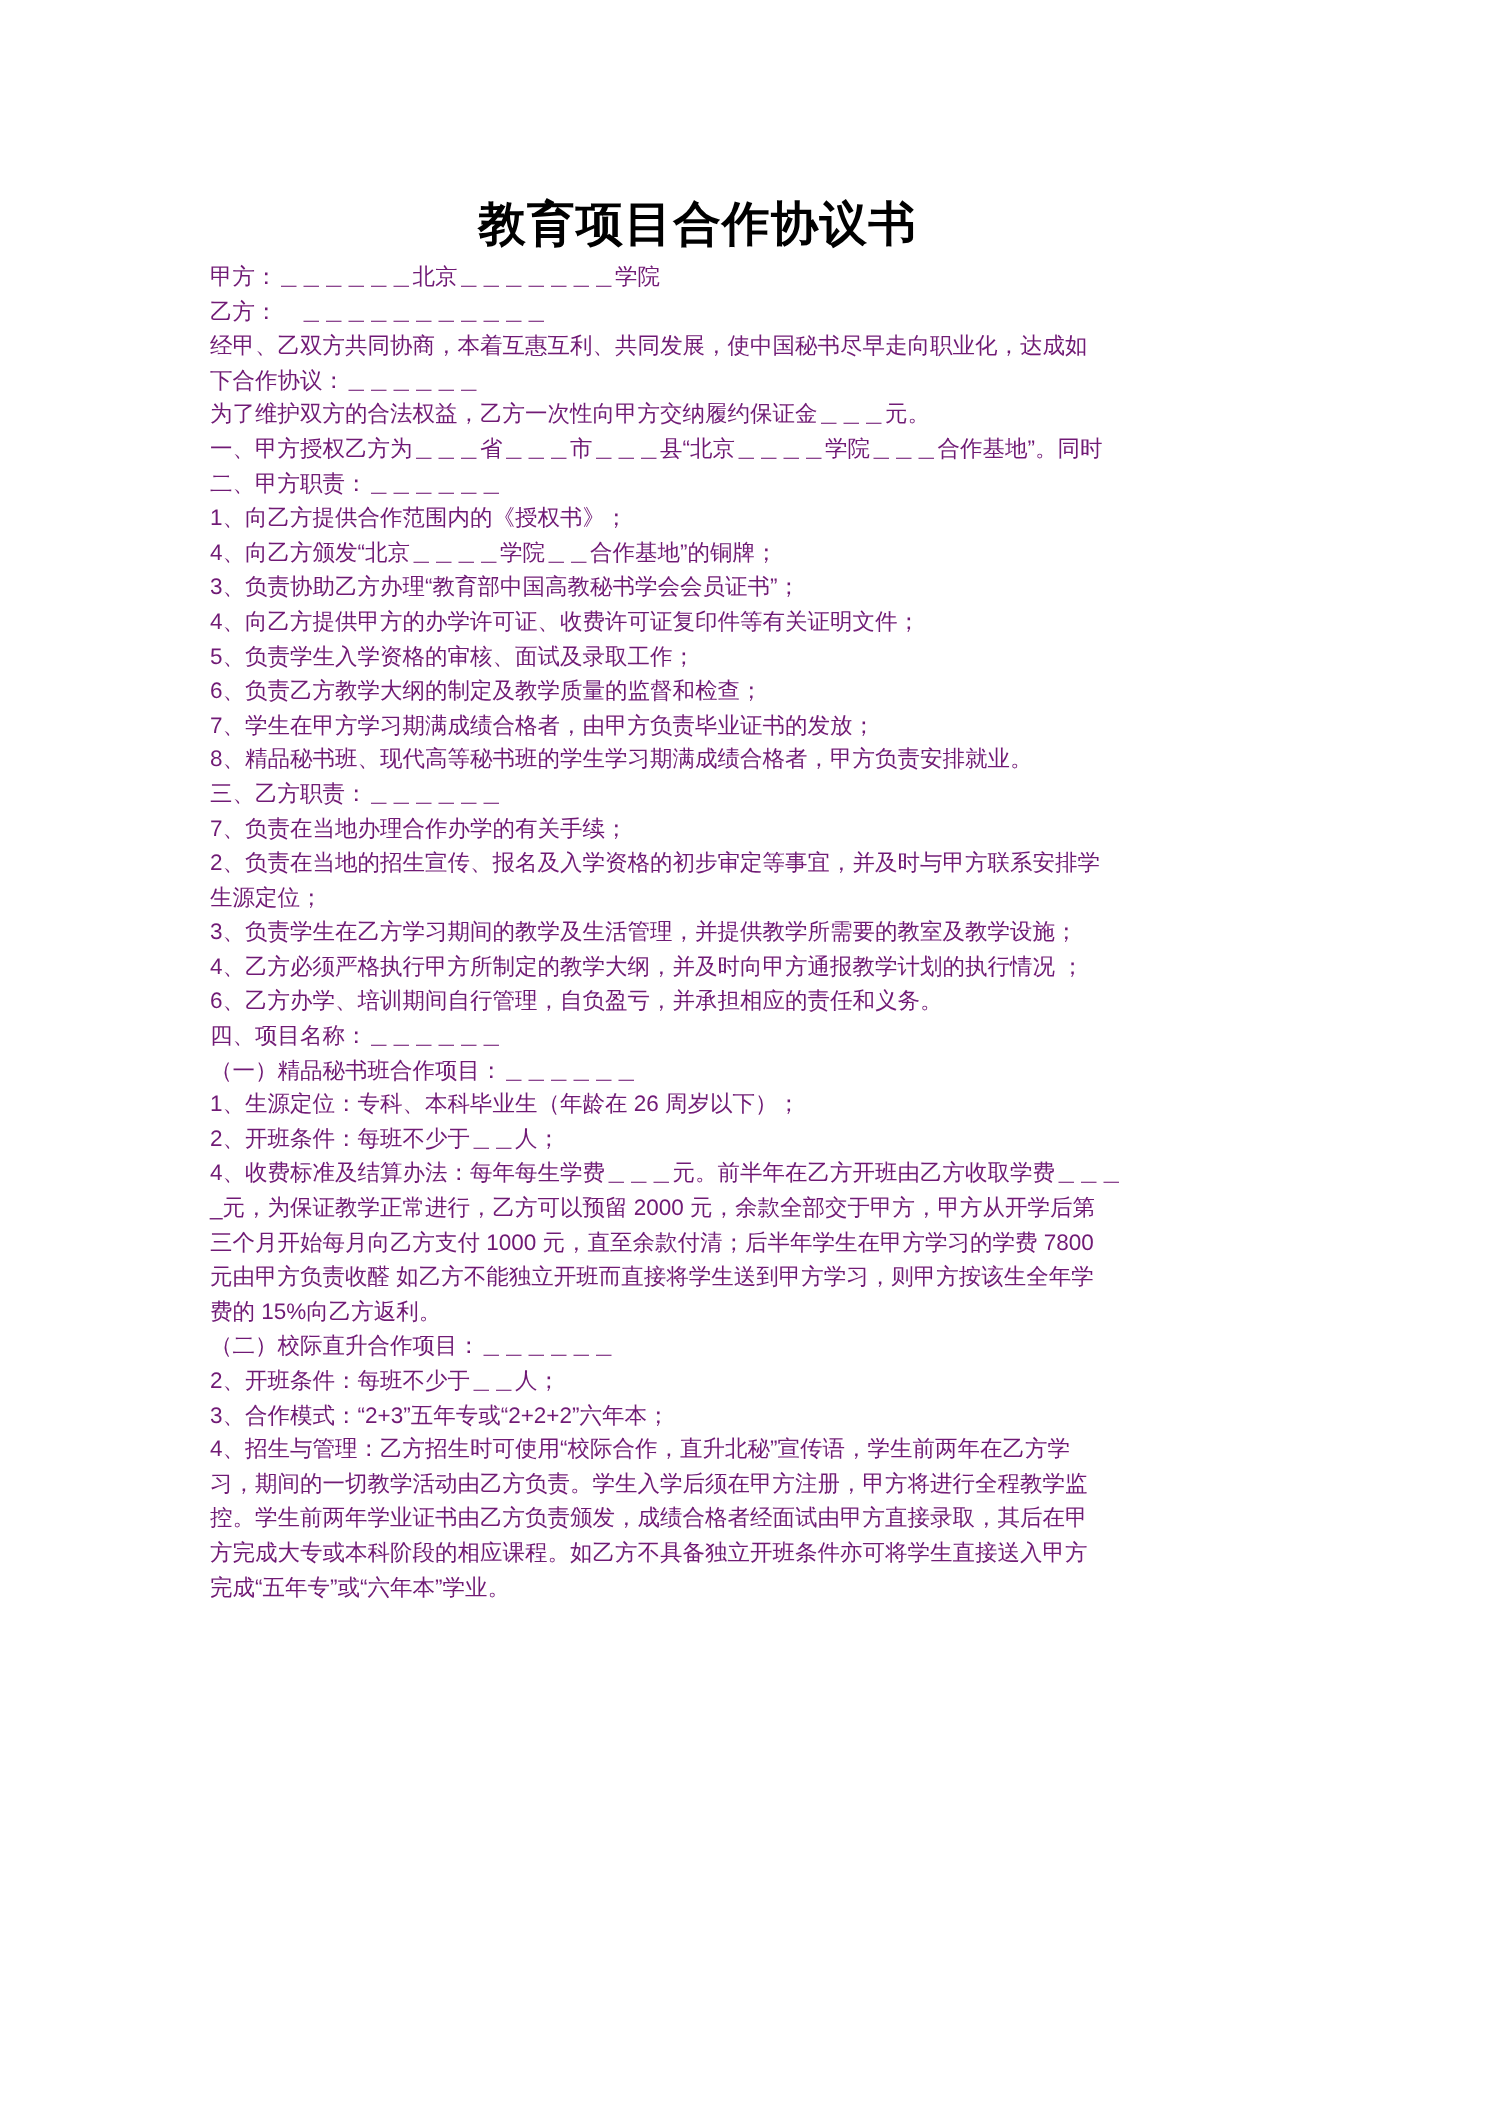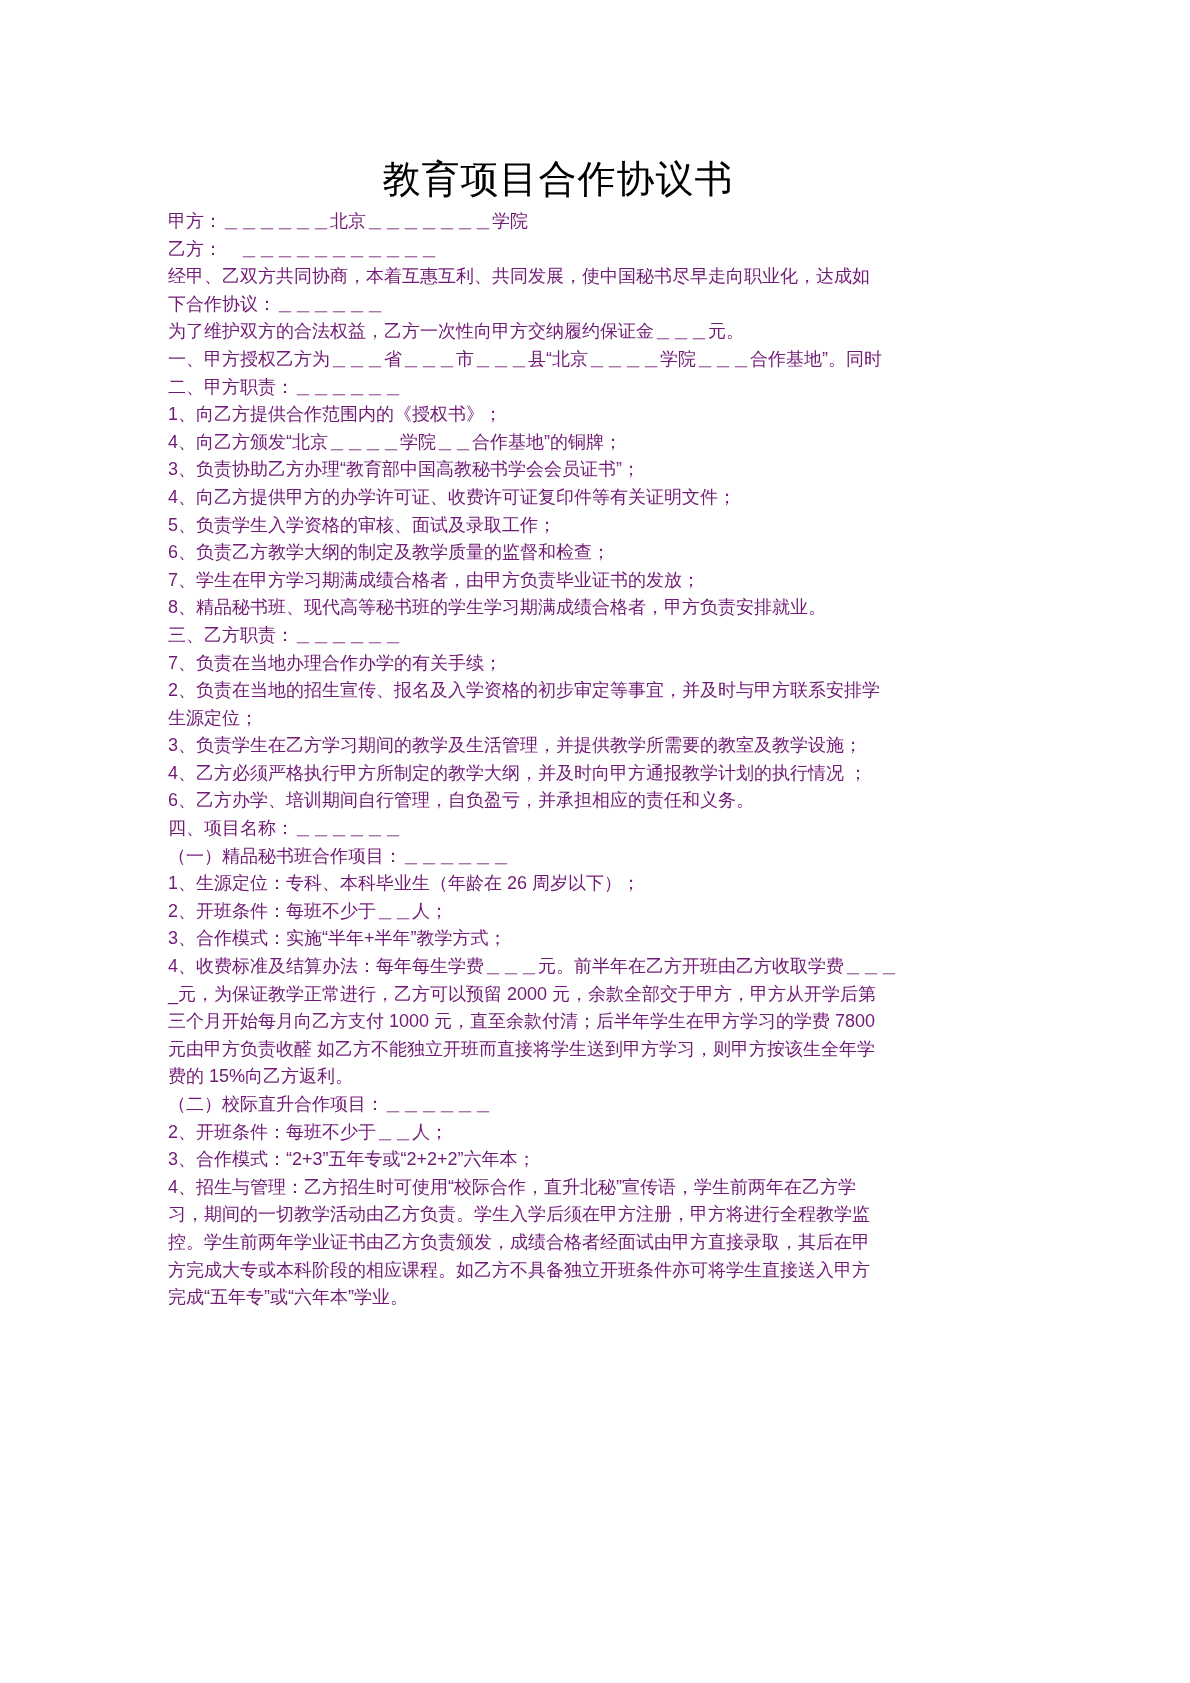--- a/index.html
+++ b/index.html
@@ -1,18 +1,18 @@
 <!DOCTYPE html>
 <html><head>
 <meta charset="utf-8">
 <style>
   html, body { margin:0; padding:0; background:#ffffff; }
   body { width:1190px; height:1683px; position:relative; overflow:hidden; }
   .page { position:absolute; left:168px; top:150px; width:780px; color:#111; }
-  .title { text-align:center; font-family:"DejaVu Sans", sans-serif; font-weight:normal; font-size:38px; letter-spacing:1px; line-height:58px; height:58px; margin:0 0 0 0; color:#000; }
+  .title { text-align:center; font-family:"DejaVu Sans", sans-serif; font-weight:bold; font-size:38px; letter-spacing:1px; line-height:58px; height:58px; margin:0 0 0 0; color:#000; }
   .line { font-family:Liberation Sans, sans-serif; font-size:18px; line-height:27.6px; height:27.6px; white-space:pre; overflow:visible; color:#701a75; }
 </style>
 </head>
 <body>
 
 <div class="page">
   <div class="title">教育项目合作协议书</div>
   <div id="lines">
     <div class="line">甲方：＿＿＿＿＿＿北京＿＿＿＿＿＿＿学院</div>
     <div class="line">乙方：　＿＿＿＿＿＿＿＿＿＿＿</div>
@@ -33,21 +33,20 @@
     <div class="line">7、负责在当地办理合作办学的有关手续；</div>
     <div class="line">2、负责在当地的招生宣传、报名及入学资格的初步审定等事宜，并及时与甲方联系安排学</div>
     <div class="line">生源定位；</div>
     <div class="line">3、负责学生在乙方学习期间的教学及生活管理，并提供教学所需要的教室及教学设施；</div>
     <div class="line">4、乙方必须严格执行甲方所制定的教学大纲，并及时向甲方通报教学计划的执行情况 ；</div>
     <div class="line">6、乙方办学、培训期间自行管理，自负盈亏，并承担相应的责任和义务。</div>
     <div class="line">四、项目名称：＿＿＿＿＿＿</div>
     <div class="line">（一）精品秘书班合作项目：＿＿＿＿＿＿</div>
     <div class="line">1、生源定位：专科、本科毕业生（年龄在 26 周岁以下）；</div>
     <div class="line">2、开班条件：每班不少于＿＿人；</div>
-    <div class="line">3、合作模式：实施“半年+半年”教学方式；</div>
     <div class="line">4、收费标准及结算办法：每年每生学费＿＿＿元。前半年在乙方开班由乙方收取学费＿＿＿</div>
     <div class="line">_元，为保证教学正常进行，乙方可以预留 2000 元，余款全部交于甲方，甲方从开学后第</div>
     <div class="line">三个月开始每月向乙方支付 1000 元，直至余款付清；后半年学生在甲方学习的学费 7800</div>
     <div class="line">元由甲方负责收醛 如乙方不能独立开班而直接将学生送到甲方学习，则甲方按该生全年学</div>
     <div class="line">费的 15%向乙方返利。</div>
     <div class="line">（二）校际直升合作项目：＿＿＿＿＿＿</div>
     <div class="line">2、开班条件：每班不少于＿＿人；</div>
     <div class="line">3、合作模式：“2+3”五年专或“2+2+2”六年本；</div>
     <div class="line">4、招生与管理：乙方招生时可使用“校际合作，直升北秘”宣传语，学生前两年在乙方学</div>
     <div class="line">习，期间的一切教学活动由乙方负责。学生入学后须在甲方注册，甲方将进行全程教学监</div>

